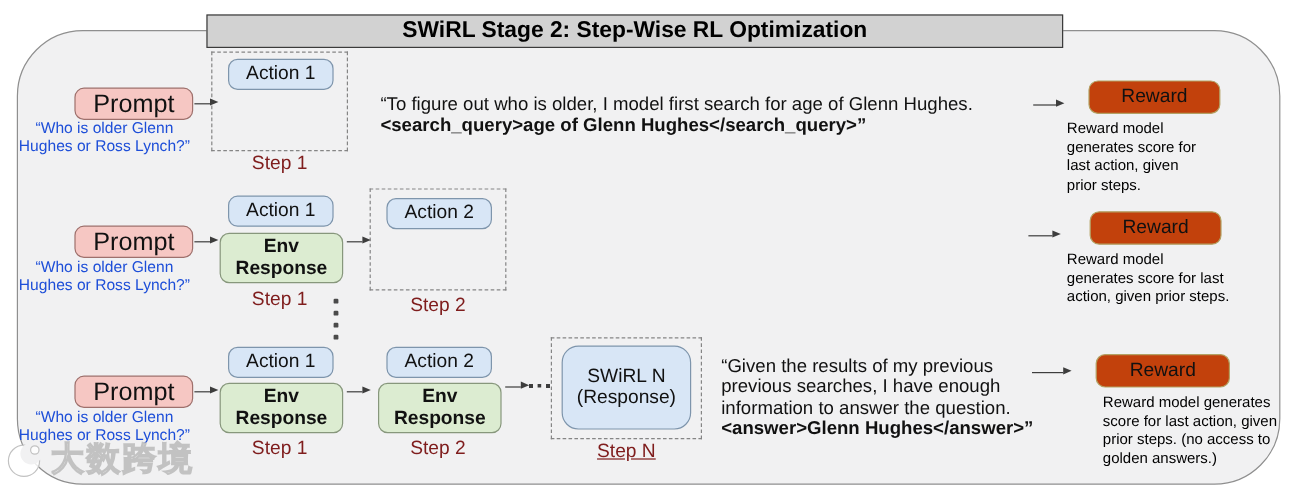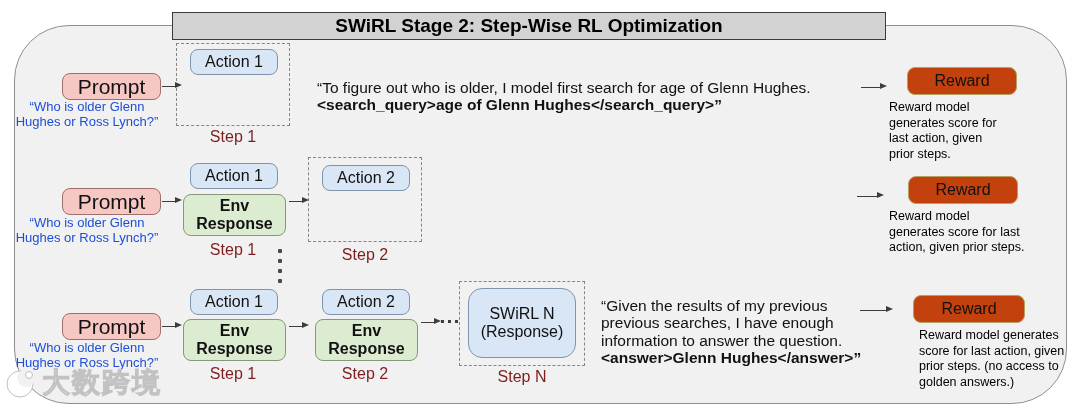--- a/index.html
+++ b/index.html
@@ -104,21 +104,21 @@
   <div class="box green" style="left:315px;top:319px;width:103px;height:42px;">Env
 Response</div>
   <div class="steplab" style="left:308px;top:365px;width:114px;">Step 2</div>
 
   <div class="arrow" style="left:421px;top:322px;width:13px;"></div>
   <div class="dotline" style="left:441px;top:320px;width:17px;"></div>
 
   <div class="dashed" style="left:459px;top:281px;width:126px;height:85px;"></div>
   <div class="box blue bigblue" style="left:468px;top:288px;width:108px;height:70px;">SWiRL N
 (Response)</div>
-  <div class="steplab" style="left:459px;top:368px;width:126px;">Step N</div>
+  <div class="steplab" style="left:459px;top:368px;width:126px;text-decoration:underline;">Step N</div>
 
   <div class="thought" style="left:601px;top:279px;width:280px;">
     <span>“Given the results of my previous
 previous searches, I have enough
 information to answer the question.</span>
     <span class="bold">&lt;answer&gt;Glenn Hughes&lt;/answer&gt;”</span>
   </div>
 
   <div class="arrow" style="left:860px;top:310px;width:26px;"></div>
   <div class="box yellow" style="left:894px;top:295px;width:112px;height:28px;">Reward</div>

